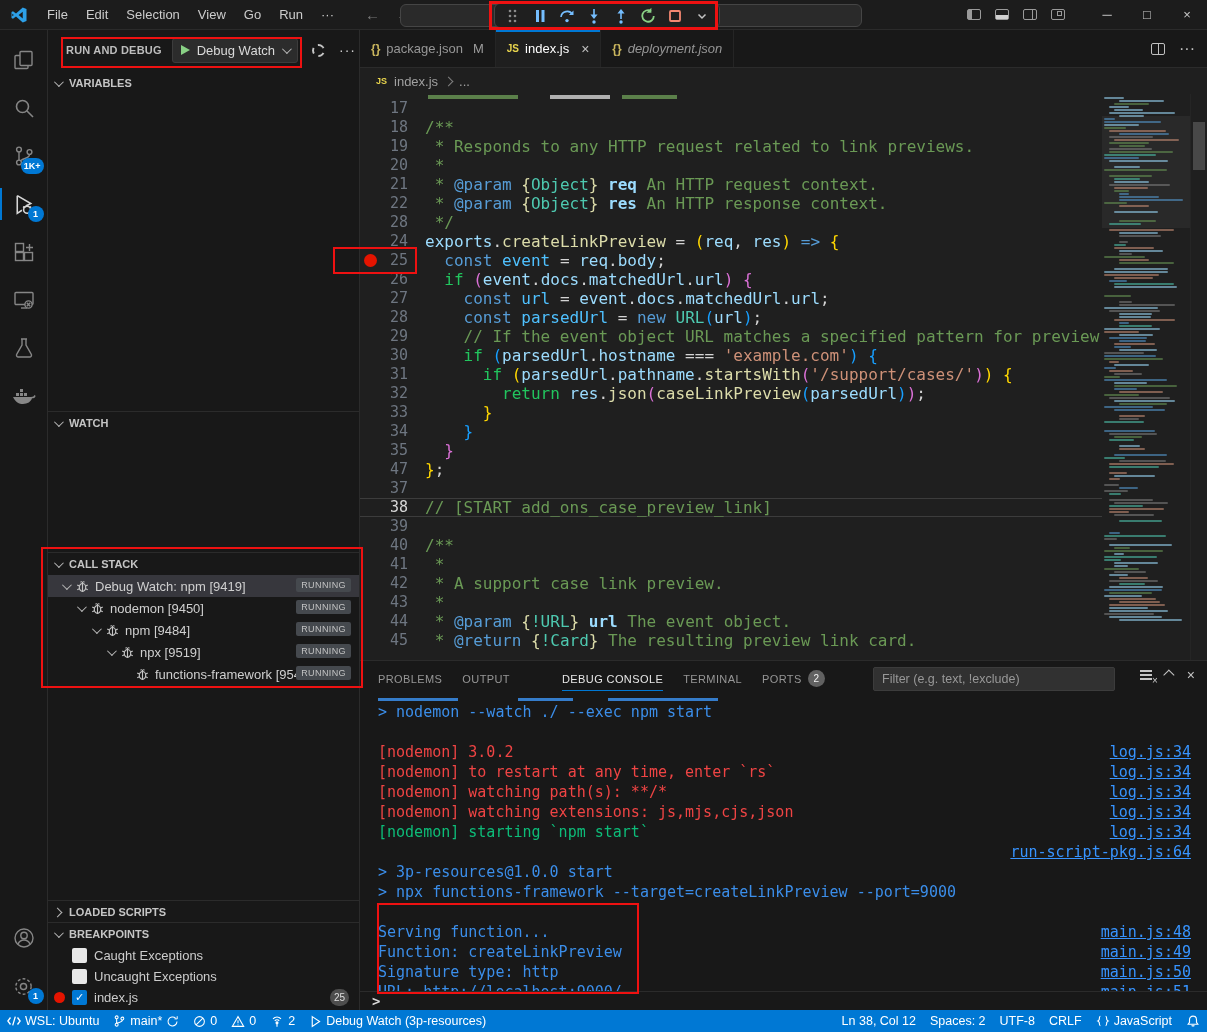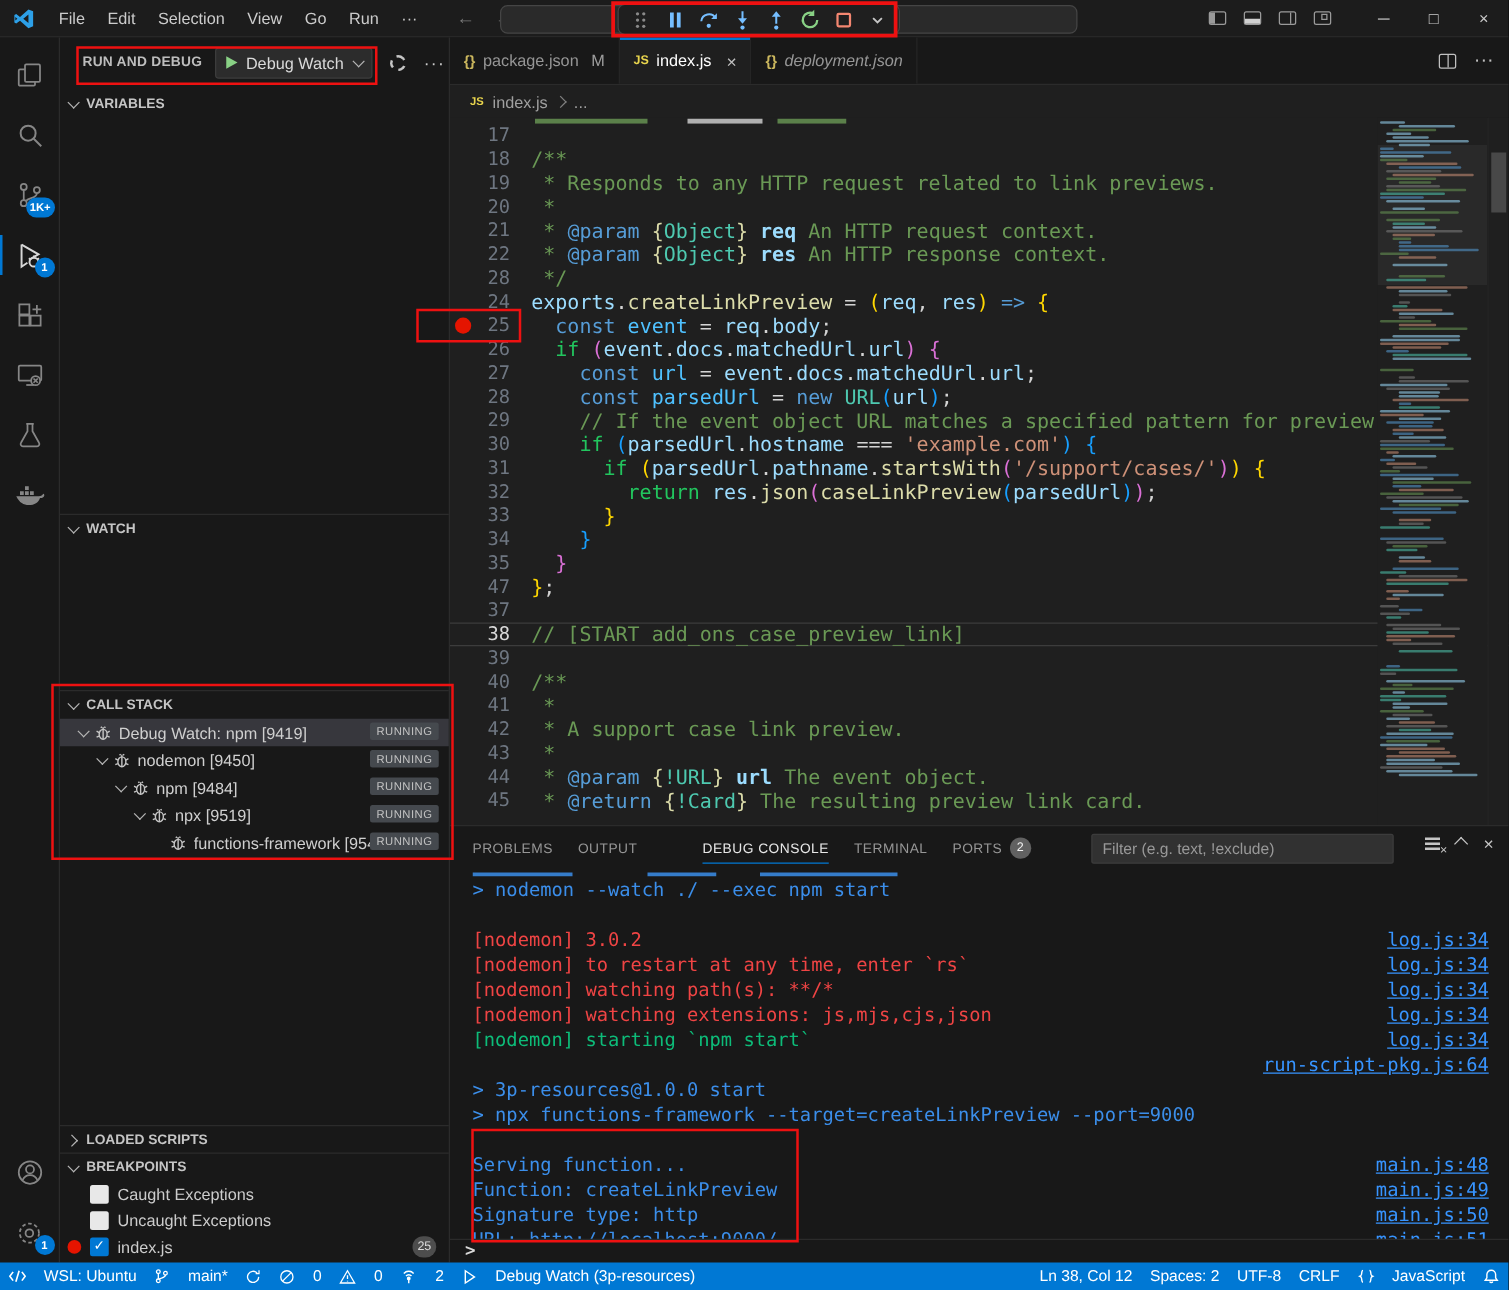--- a/index.html
+++ b/index.html
@@ -118,21 +118,21 @@
   .con-clip { height:6px; overflow:hidden; position:relative; }
   .con-clip i { position:absolute; bottom:1px; height:3px; background:#3b8eea; opacity:.85; }
   .con-row { height:20px; line-height:20px; display:flex; justify-content:space-between; white-space:pre; }
   .con-cmd{color:#3b8eea} .con-yel{color:#ef4444} .con-grn{color:#0dbc79}
   .con-link { color:#3794ff; text-decoration:underline; padding-right:16px; flex:none; }
   .con-prompt { height:19px; border-top:1px solid #2b2b2b; color:#d8d8d8; font-family:"DejaVu Sans Mono",monospace; font-size:14px; font-weight:bold; padding-left:12px; line-height:18px; }
 
   
   .statusbar { position:absolute; left:0; right:0; bottom:0; height:22px; background:#0078d4; display:flex; justify-content:space-between; color:#fff; font-size:12.5px; }
   .sb-left,.sb-right { display:flex; align-items:center; height:100%; }
-  .st-item { display:flex; align-items:center; gap:14px; padding:0 7px; height:100%; }
+  .st-item { display:flex; align-items:center; gap:4px; padding:0 7px; height:100%; }
 
   
   .anno { position:absolute; border:3px solid #ee1111; z-index:50; pointer-events:none; }
   .anno.thin { border-width:2px; }
 
   svg.ic { display:block; }
 </style>
 </head>
 <body>
 

